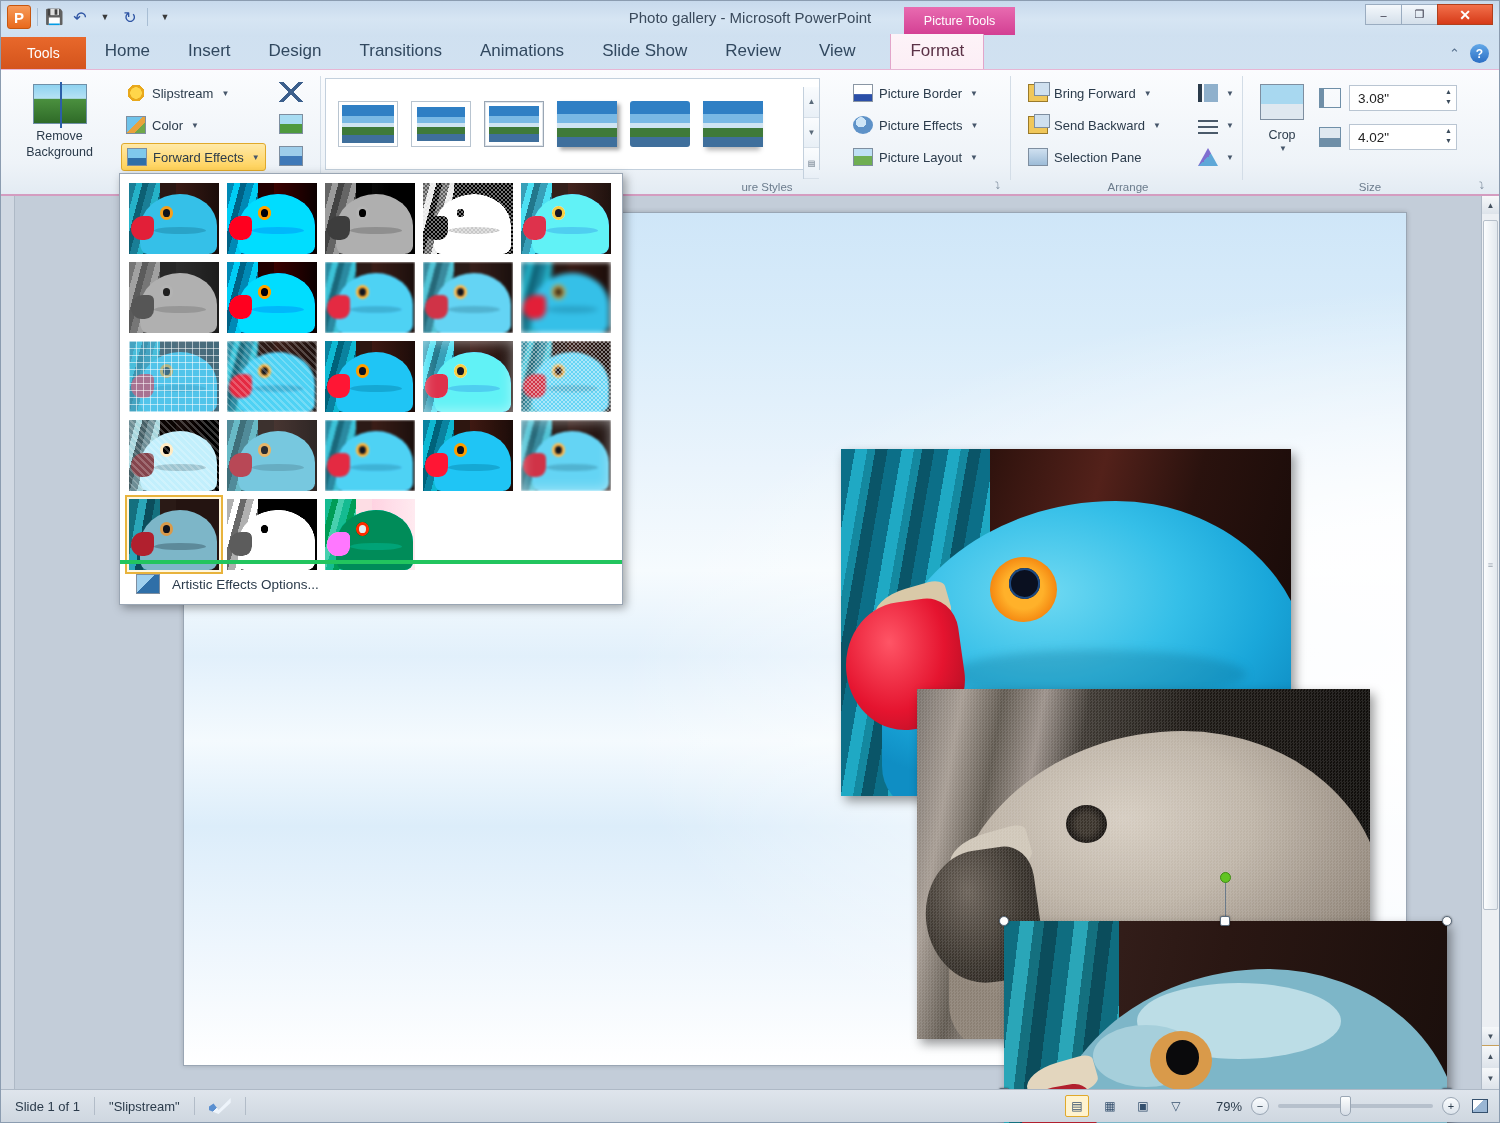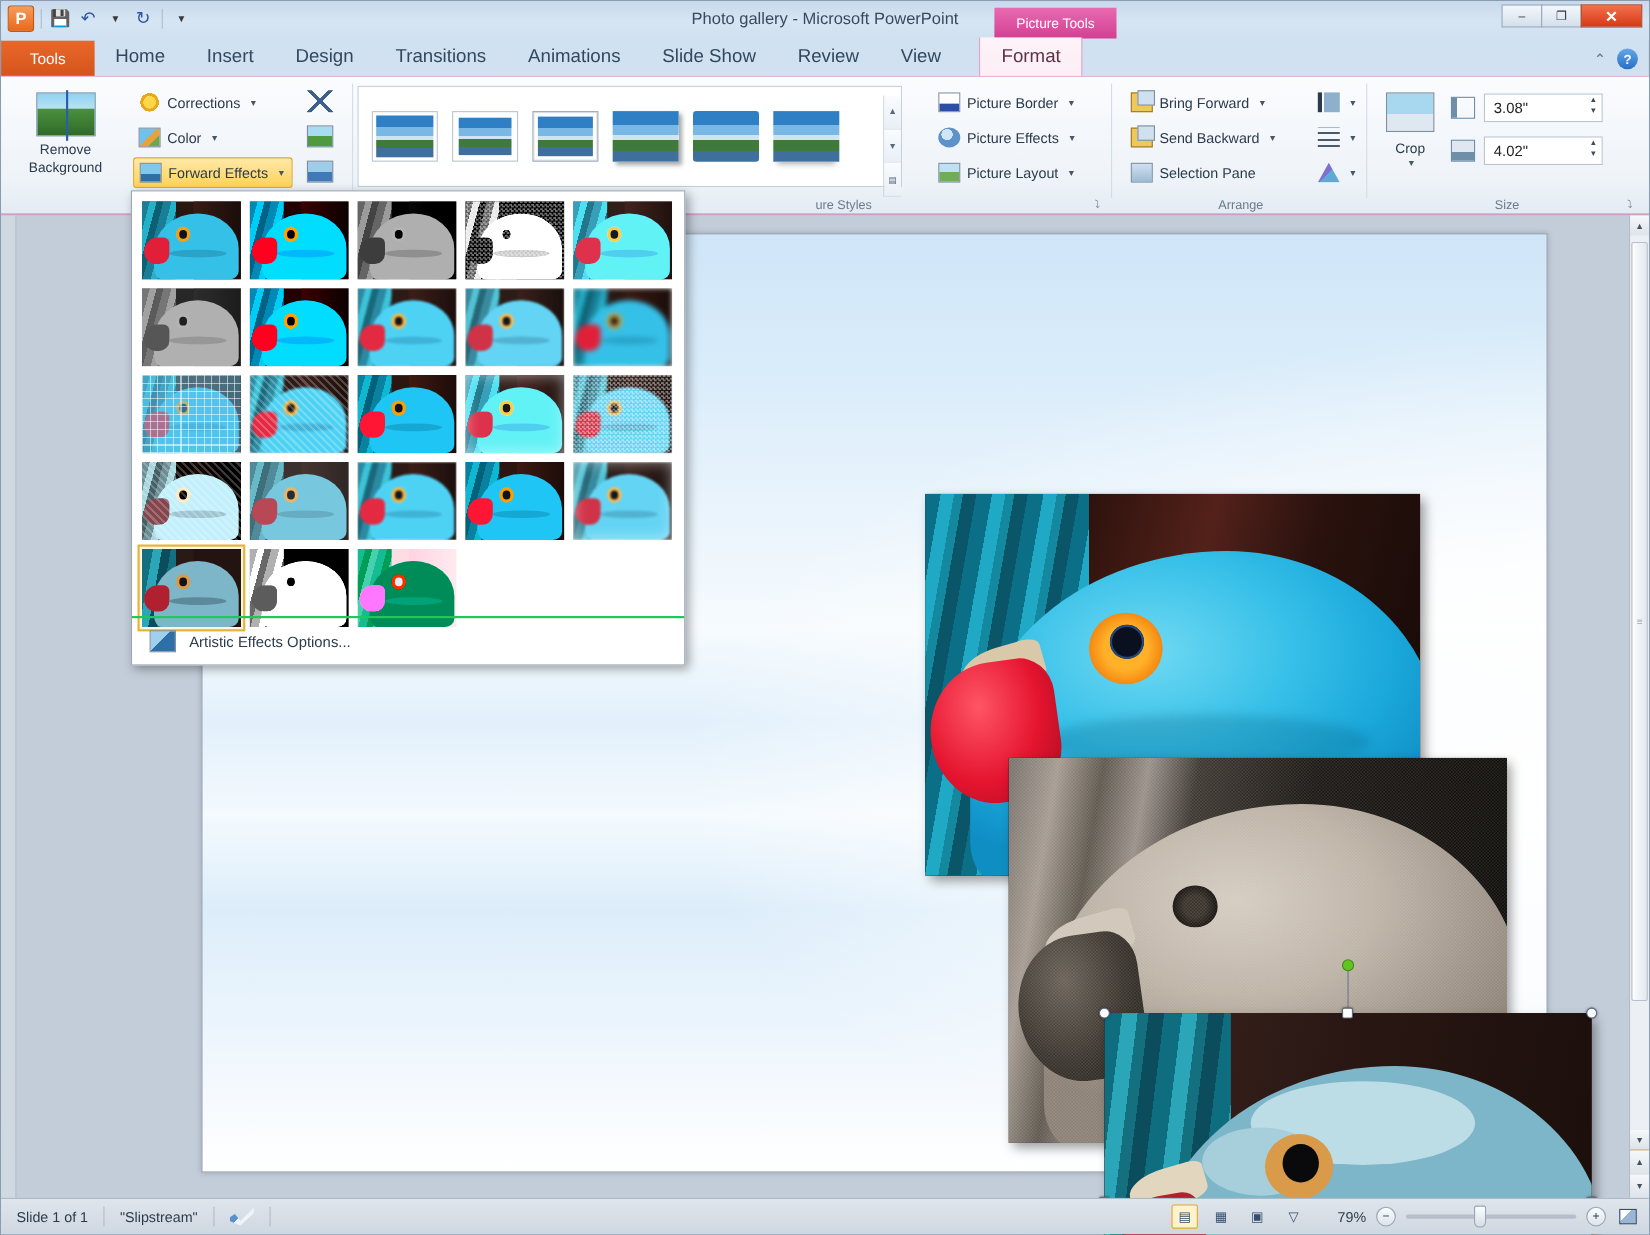--- a/index.html
+++ b/index.html
@@ -195,21 +195,21 @@
     background:#fff; border:1px solid #9aa6b4;
     box-shadow: 3px 3px 9px rgba(0,0,0,.35);
     z-index: 50;
   }
   .ddgrid { position:absolute; left:5px; top:5px; width:494px; display:flex; flex-wrap:wrap; }
   .ddcell { width:98px; height:79px; padding:4px; }
   .ddthumb { width:90px; height:71px; position:relative; overflow:hidden; }
   .ddcell.sel { border:2px solid #e8b33c; padding:2px; background:#fff7e0; }
   .ddfooter {
     position:absolute; left:0; bottom:0; width:100%; height:44px;
-    border-top:2px solid #22c55e; display:flex; align-items:center; gap:12px; padding-left:16px;
+    border-top:4px solid #22c55e; display:flex; align-items:center; gap:12px; padding-left:16px;
     font-size:13.5px; color:#2b3b4b;
   }
   .ddfooter .fi {
     width:24px;height:20px;
     background: linear-gradient(135deg,#9fd0ee 0 45%, #2f6fa8 45% 100%);
     border:1px solid #7e8ea0;
   }
 
   
   .parrot { position:absolute; inset:0; background:#2a1712; }
@@ -468,21 +468,21 @@
 
     <div class="rgroup" style="left:0; width:320px;">
       <div class="bigbtn">
         <div class="bi"></div>
         <span>Remove</span>
         <span>Background</span>
       </div>
 
       <div class="srow" style="left:120px; top:9px;">
         <span class="ico ic-sun"></span>
-        <span>Corrections</span>
+        <span>Slipstream</span>
         <span class="arw">▼</span>
       </div>
 
       <div class="srow" style="left:120px; top:41px;">
         <span class="ico ic-color"></span>
         <span>Color</span>
         <span class="arw">▼</span>
       </div>
 
       <div class="srow hl" style="left:120px; top:73px;">

